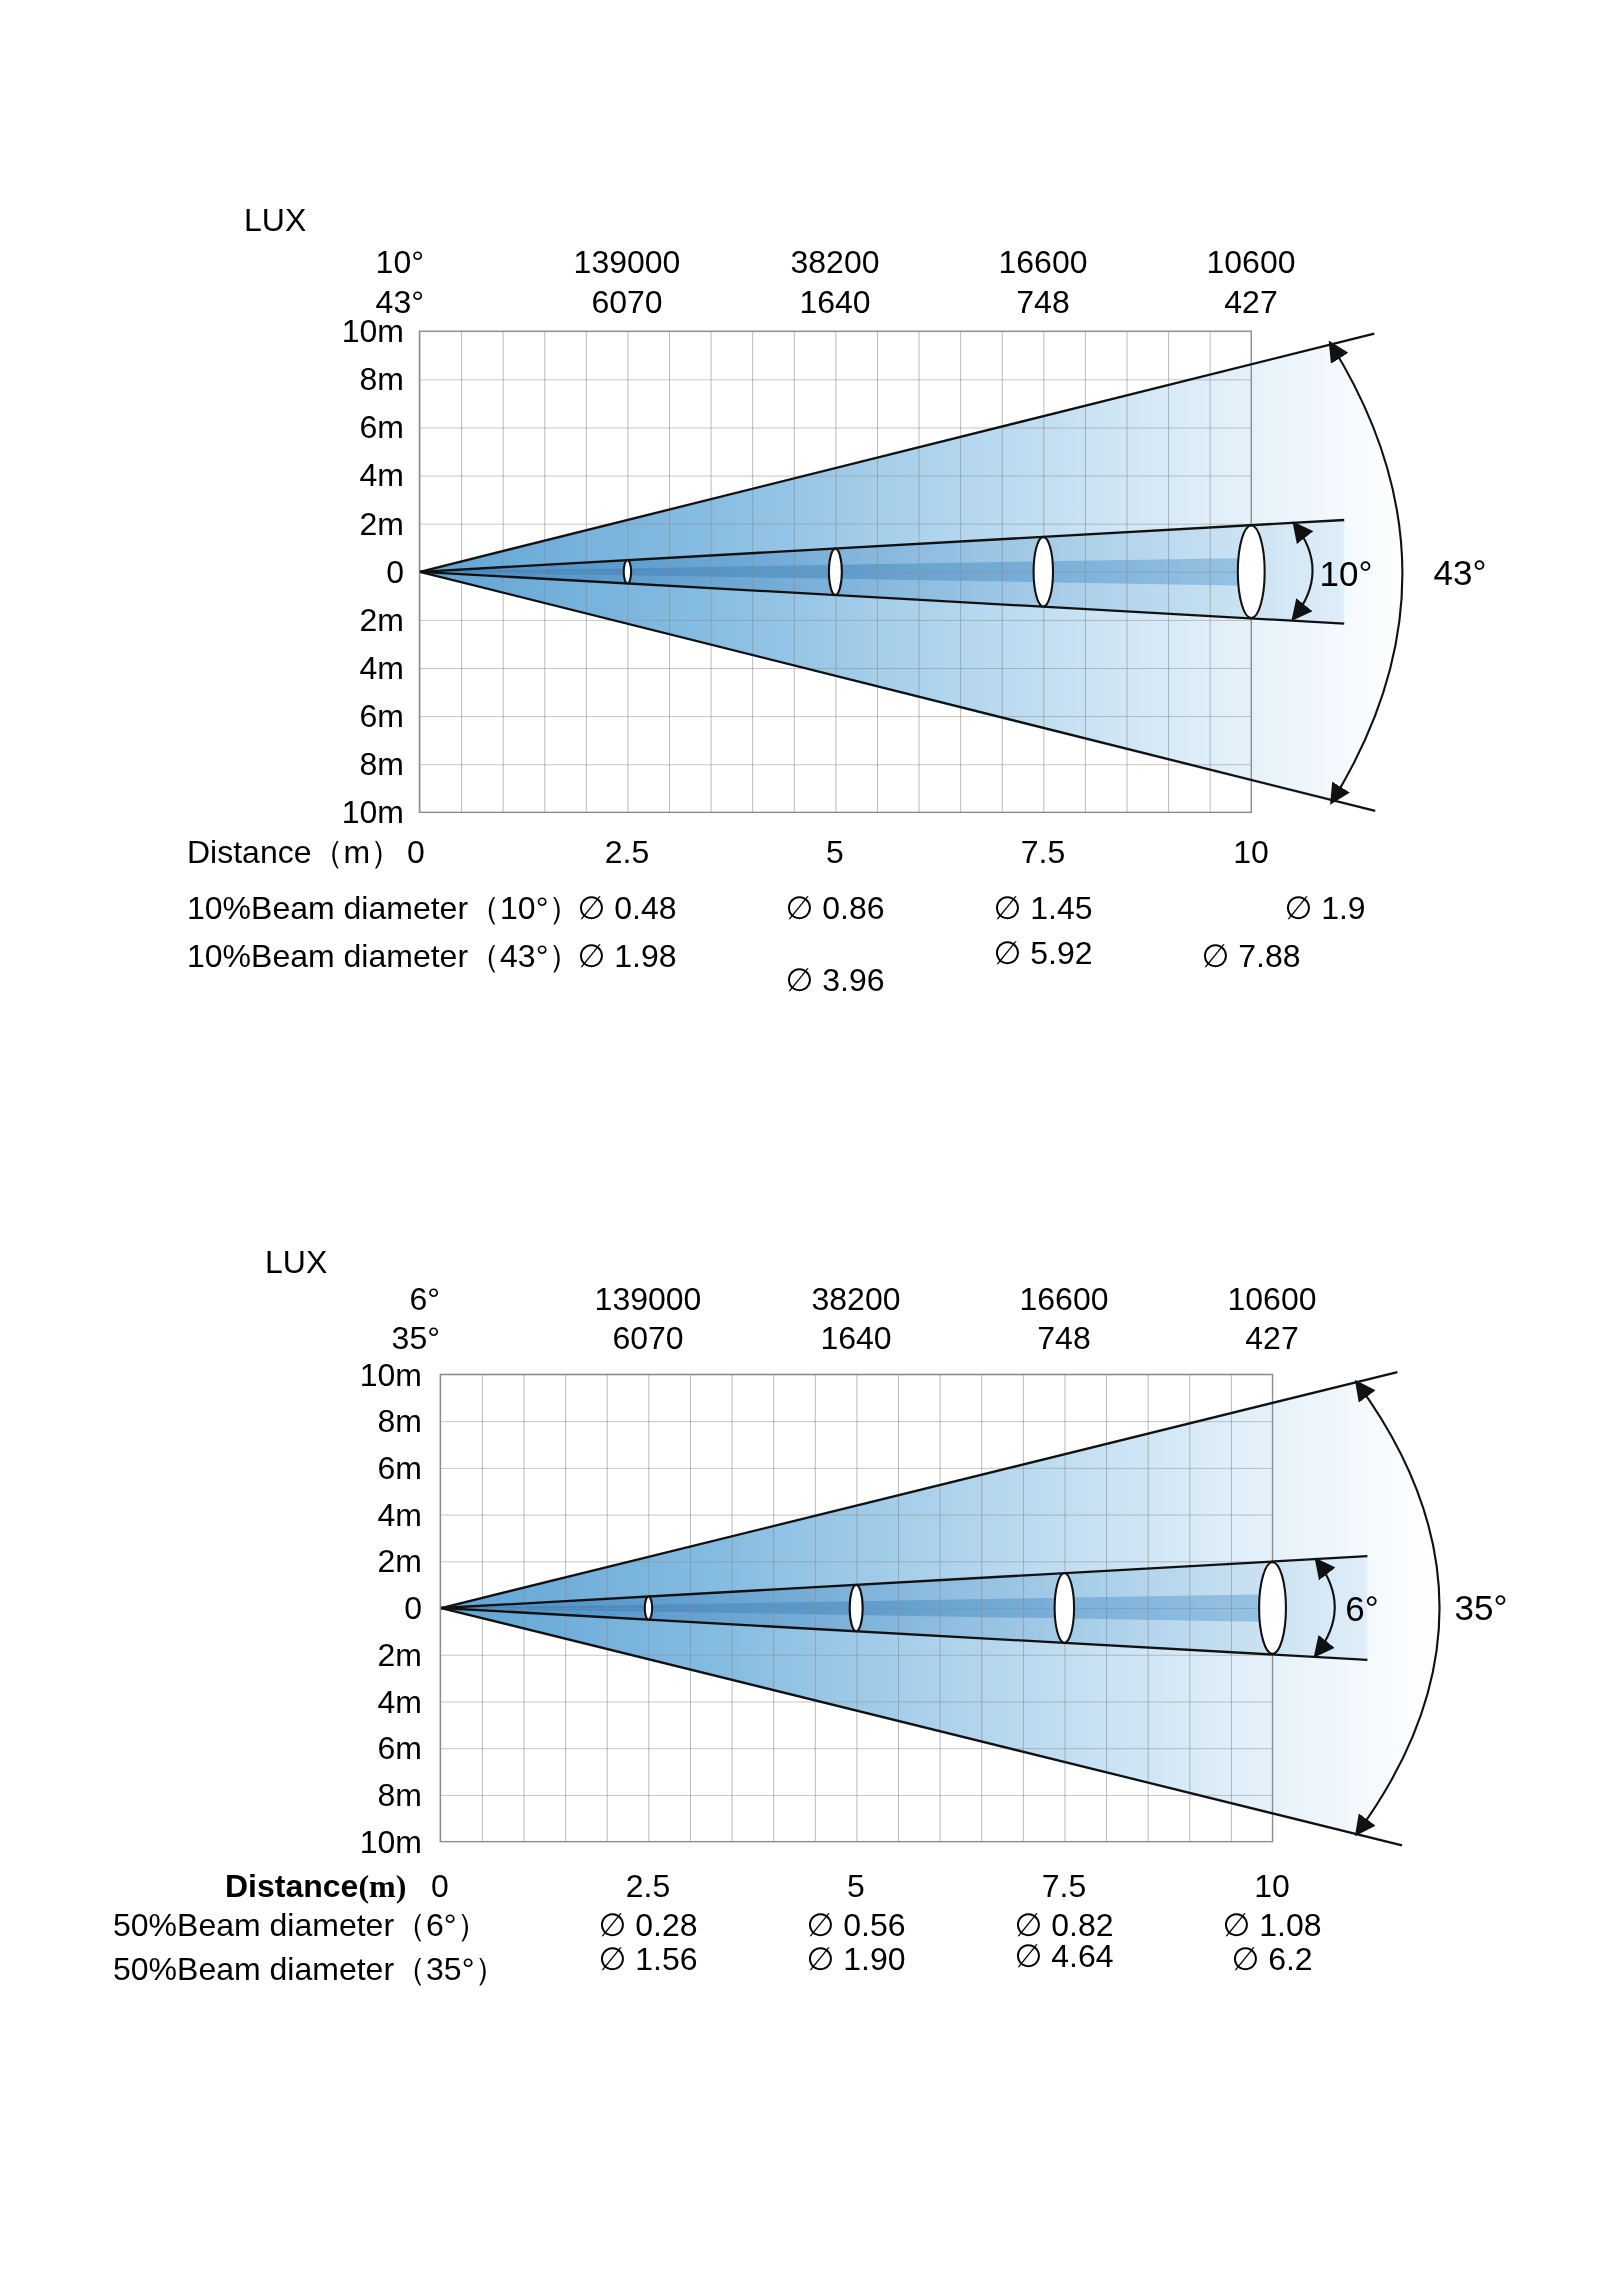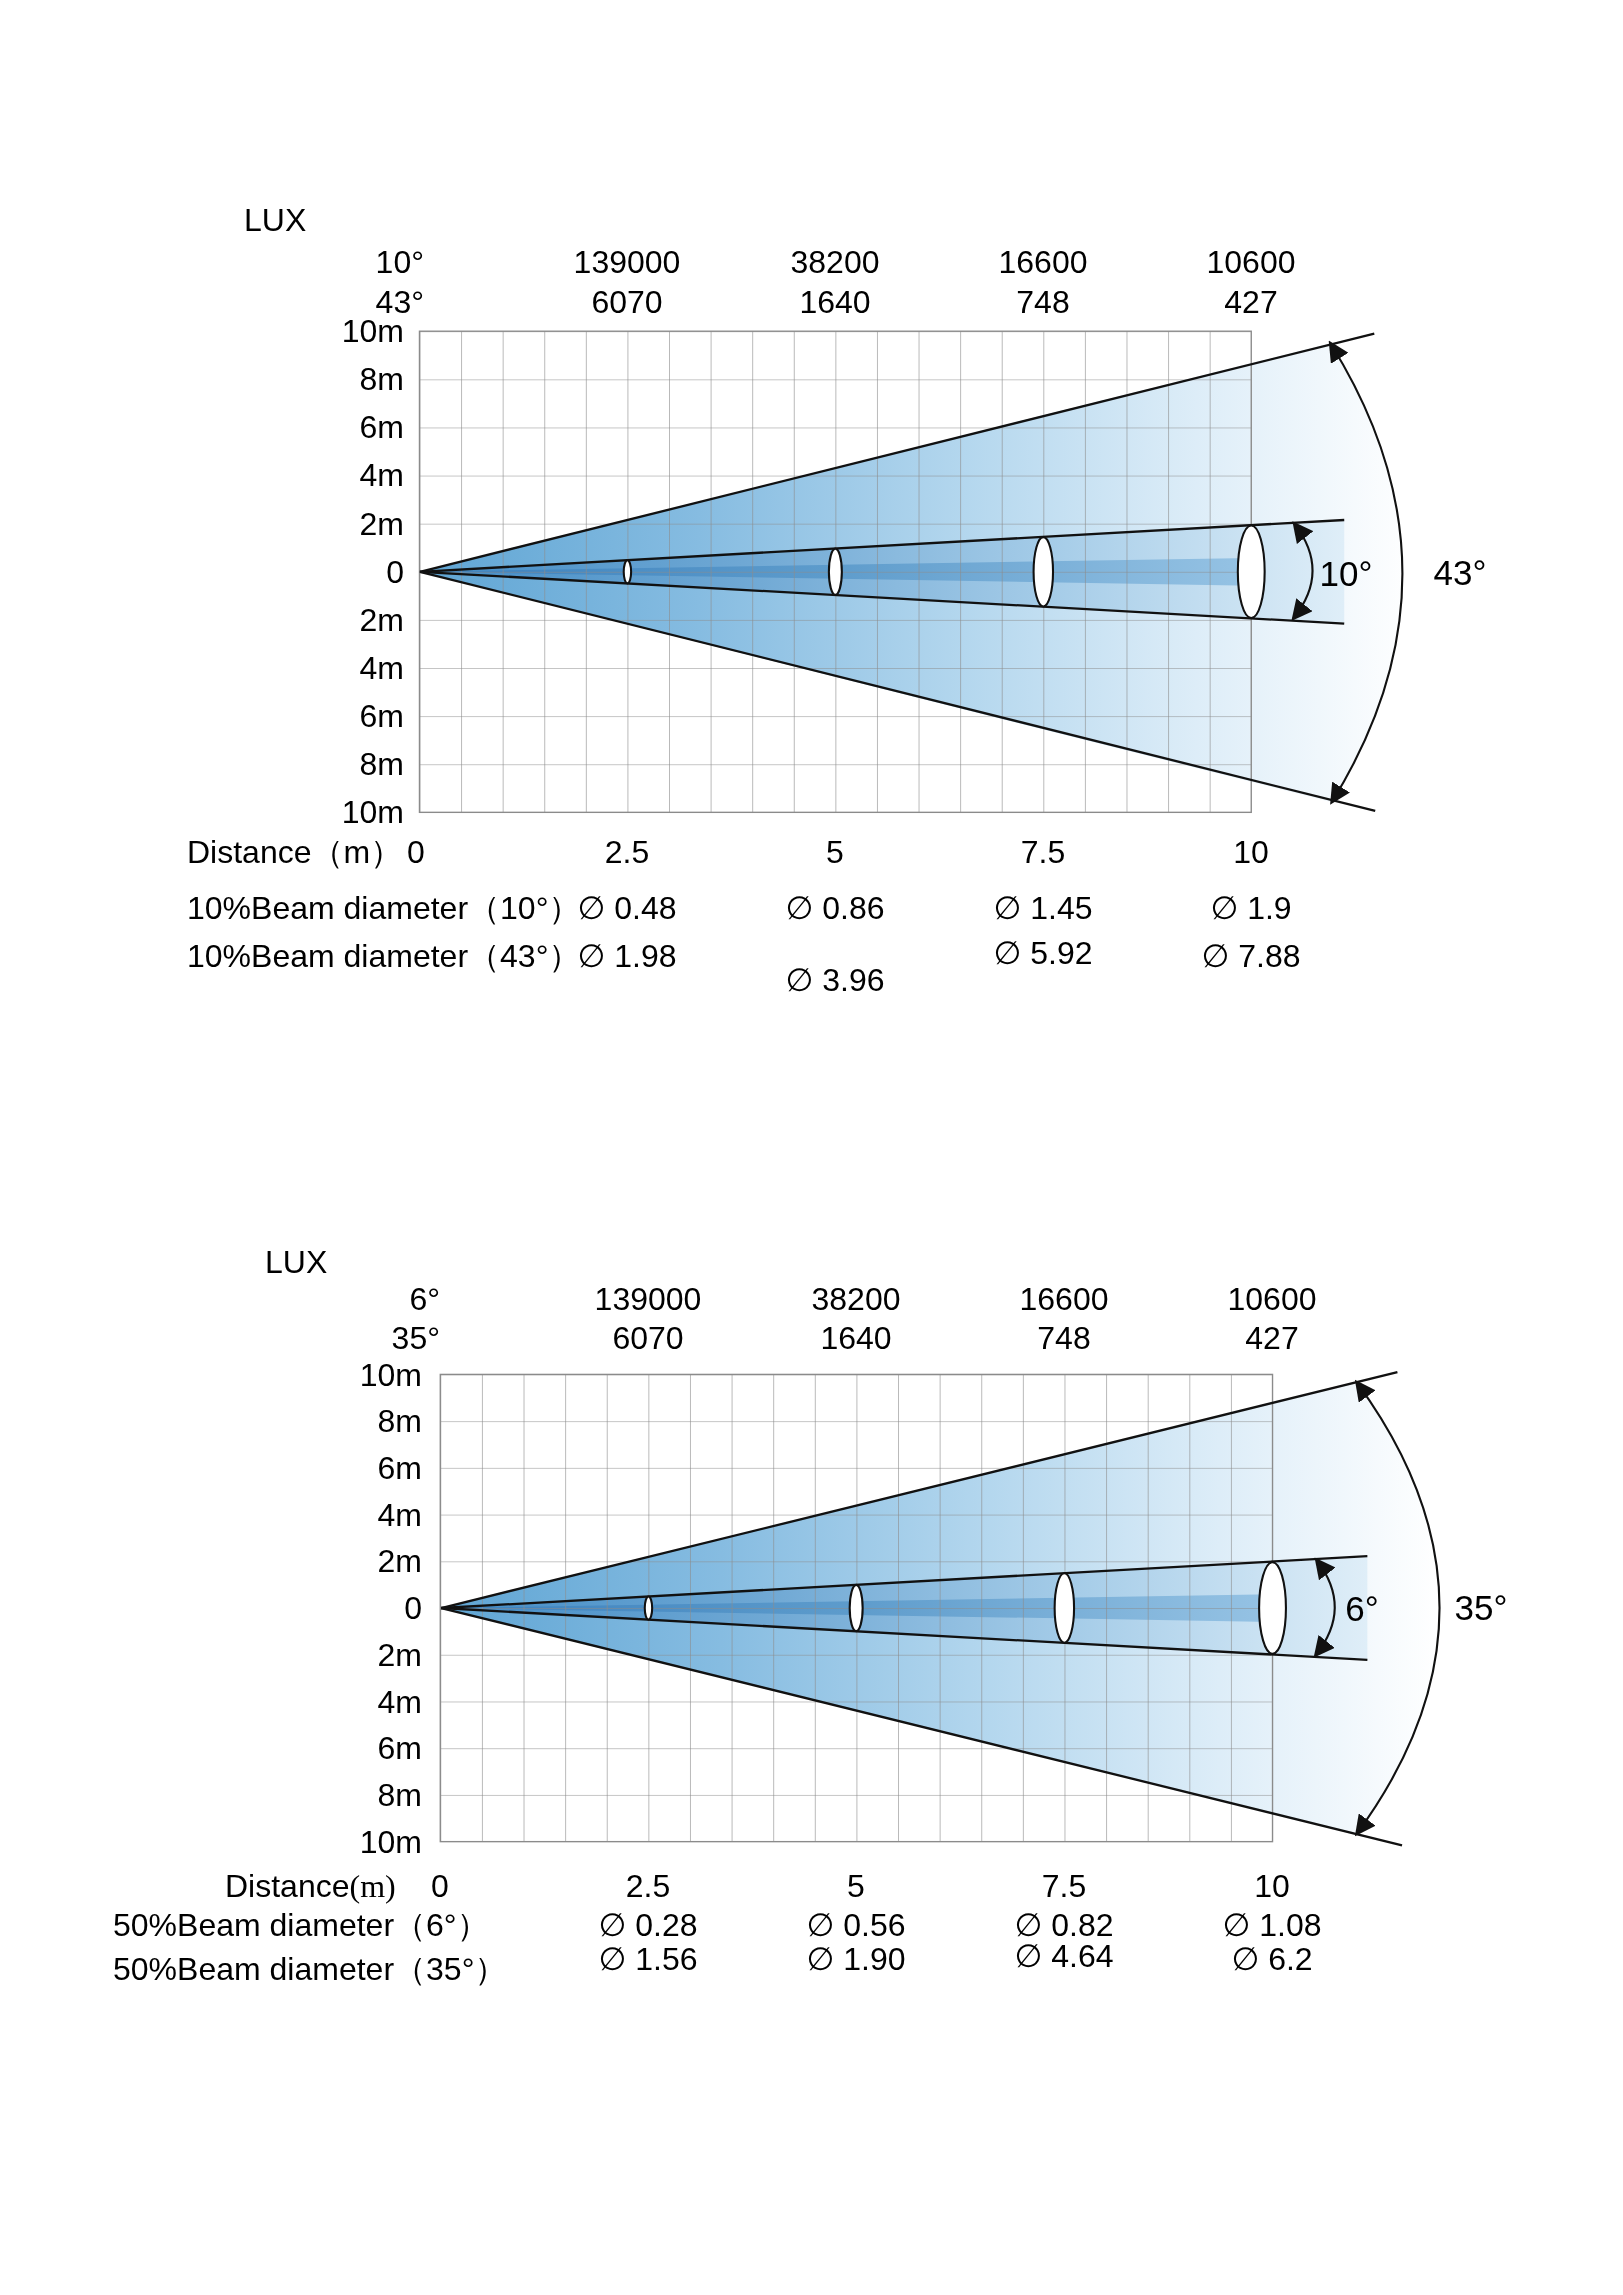--- a/index.html
+++ b/index.html
@@ -145,21 +145,21 @@
     <div class="t c" style="left:416px;top:836px;">0</div>
     <div class="t c" style="left:627px;top:836px;">2.5</div>
     <div class="t c" style="left:835px;top:836px;">5</div>
     <div class="t c" style="left:1043px;top:836px;">7.5</div>
     <div class="t c" style="left:1251px;top:836px;">10</div>
 
     <div class="t" style="left:187px;top:892px;">10%Beam diameter（10°）</div>
     <div class="t c" style="left:627px;top:892px;">∅ 0.48</div>
     <div class="t c" style="left:835px;top:892px;">∅ 0.86</div>
     <div class="t c" style="left:1043px;top:892px;">∅ 1.45</div>
-    <div class="t c" style="left:1251px;top:892px;text-align:right;">∅ 1.9</div>
+    <div class="t c" style="left:1325px;top:892px;text-align:right;">∅ 1.9</div>
 
     <div class="t" style="left:187px;top:940px;">10%Beam diameter（43°）</div>
     <div class="t c" style="left:627px;top:940px;">∅ 1.98</div>
     <div class="t c" style="left:835px;top:940px;margin-top:24px;">∅ 3.96</div>
     <div class="t c" style="left:1043px;top:937px;text-align:right;">∅ 5.92</div>
     <div class="t c" style="left:1251px;top:940px;">∅ 7.88</div>
   </div>
 
   <div>
     <div class="t" style="left:265px;top:1246px;">LUX</div>
@@ -184,21 +184,21 @@
     <div class="t rbox" style="left:255px;top:1592px;width:167px;">0</div>
     <div class="t rbox" style="left:255px;top:1639px;width:167px;">2m</div>
     <div class="t rbox" style="left:255px;top:1686px;width:167px;">4m</div>
     <div class="t rbox" style="left:255px;top:1732px;width:167px;">6m</div>
     <div class="t rbox" style="left:255px;top:1779px;width:167px;">8m</div>
     <div class="t rbox" style="left:255px;top:1826px;width:167px;">10m</div>
 
     <div class="t ang" style="left:1362px;top:1591px;">6°</div>
     <div class="t ang" style="left:1481px;top:1590px;">35°</div>
 
-    <div class="t" style="left:225px;top:1870px;"><span>Distance</span><span class="serifu">(m)</span></div>
+    <div class="t" style="left:225px;top:1870px;font-weight:bold;"><span>Distance</span><span class="serifu">(m)</span></div>
     <div class="t c" style="left:440px;top:1870px;">0</div>
     <div class="t c" style="left:648px;top:1870px;">2.5</div>
     <div class="t c" style="left:856px;top:1870px;">5</div>
     <div class="t c" style="left:1064px;top:1870px;">7.5</div>
     <div class="t c" style="left:1272px;top:1870px;">10</div>
 
     <div class="t" style="left:113px;top:1909px;">50%Beam diameter（6°）</div>
     <div class="t c" style="left:648px;top:1909px;">∅ 0.28</div>
     <div class="t c" style="left:856px;top:1909px;">∅ 0.56</div>
     <div class="t c" style="left:1064px;top:1909px;">∅ 0.82</div>

